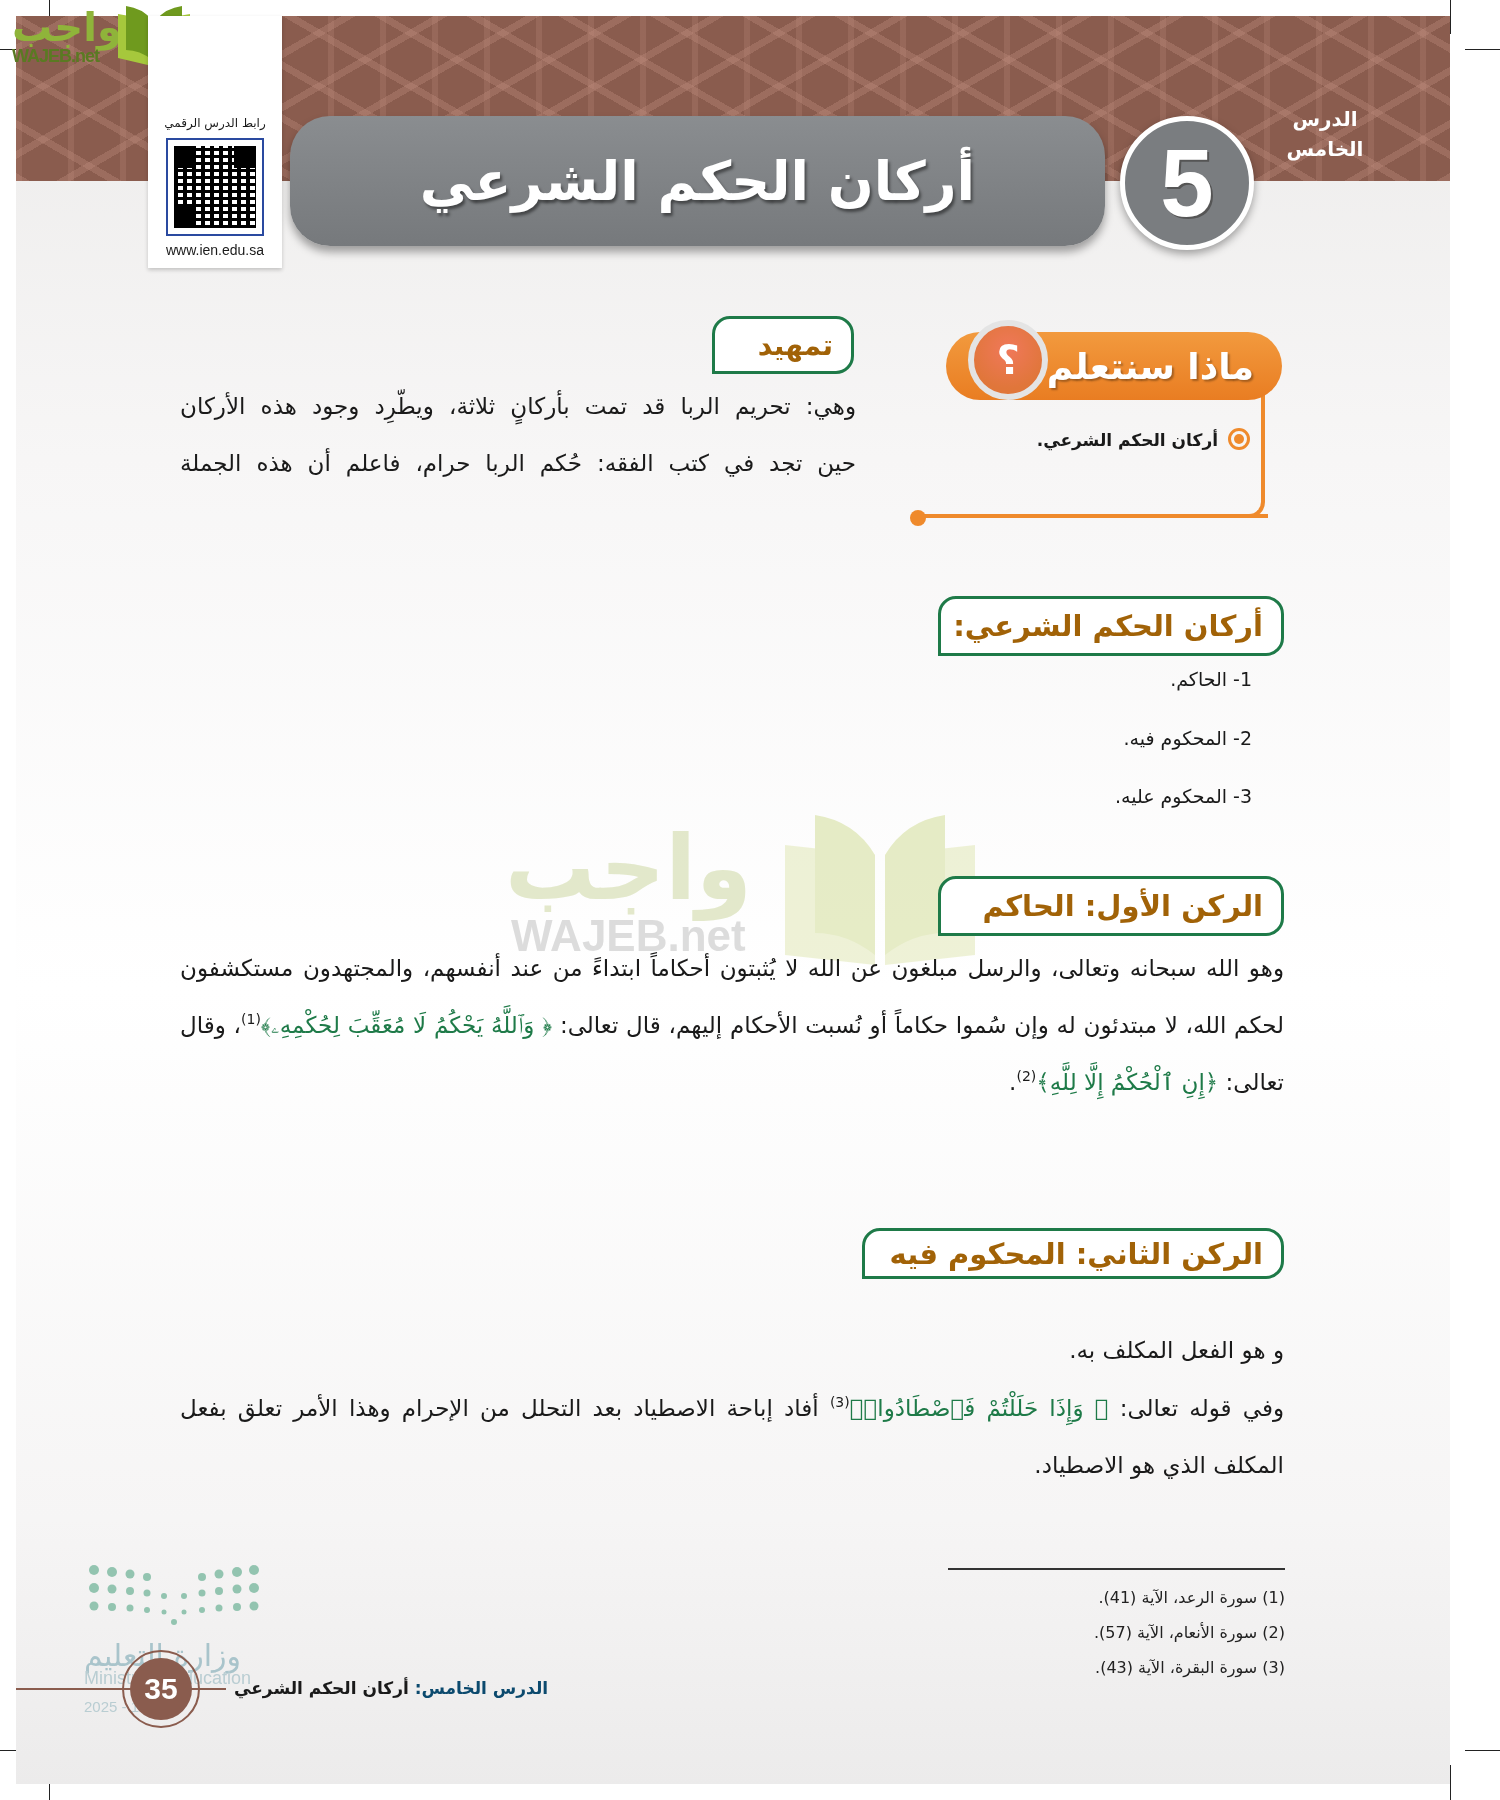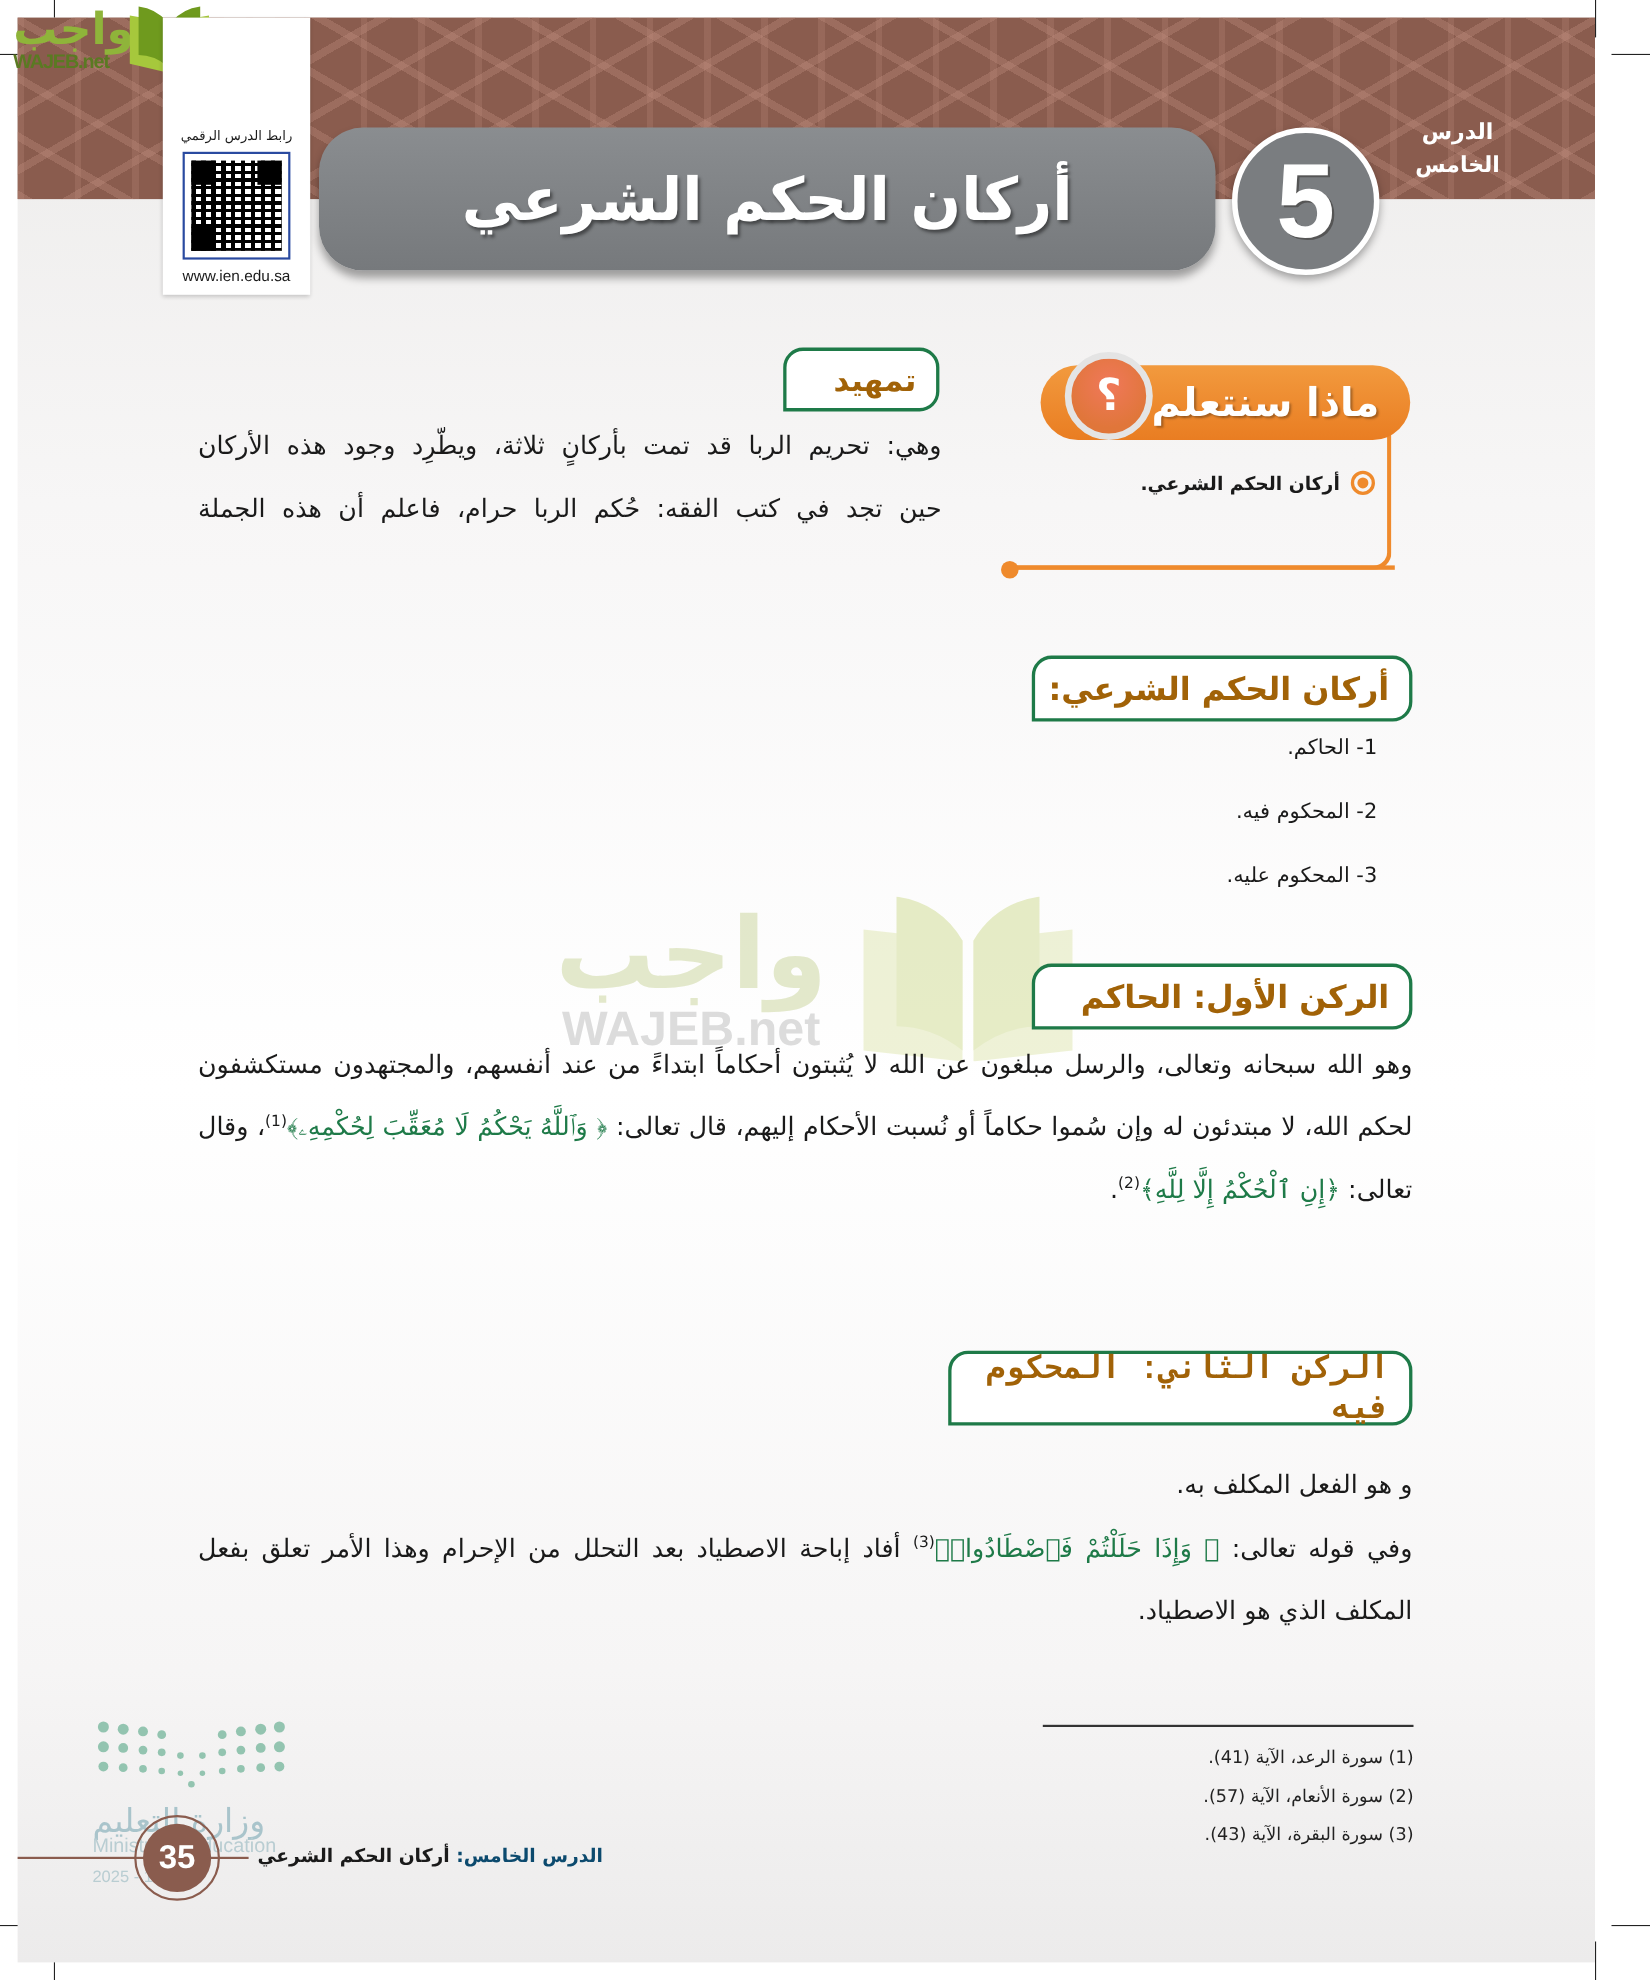--- a/index.html
+++ b/index.html
@@ -201,21 +201,21 @@
   </svg>
 </div>
 
 <div class="sec-head" style="left:938px;top:876px;width:346px;height:60px;">
   <span>الركن الأول: الحاكم</span>
 </div>
 <div class="body-text" style="left:180px;top:940px;width:1104px;">
   <span>وهو الله سبحانه وتعالى، والرسل مبلغون عن الله لا يُثبتون أحكاماً ابتداءً من عند أنفسهم، والمجتهدون مستكشفون لحكم الله، لا مبتدئون له وإن سُموا حكاماً أو نُسبت الأحكام إليهم، قال تعالى: </span><span class="quran">﴿ وَٱللَّهُ يَحْكُمُ لَا مُعَقِّبَ لِحُكْمِهِۦ﴾</span><span class="sup">(1)</span><span>، وقال تعالى: </span><span class="quran">﴿إِنِ ٱلْحُكْمُ إِلَّا لِلَّهِ﴾</span><span class="sup">(2)</span><span>.</span>
 </div>
 
-<div class="sec-head" style="left:862px;top:1228px;width:422px;height:68px;font-family:Liberation Mono, monospace;">
+<div class="sec-head" style="left:862px;top:1228px;width:422px;height:51px;">
   <span>الركن الثاني: المحكوم فيه</span>
 </div>
 <div class="body-text" style="left:180px;top:1322px;width:1104px;">و هو الفعل المكلف به.</div>
 <div class="body-text" style="left:180px;top:1380px;width:1104px;">
   <span>وفي قوله تعالى: </span><span class="quran">﴿ وَإِذَا حَلَلْتُمْ فَٱصْطَادُوا۟﴾</span><span class="sup">(3)</span><span> أفاد إباحة الاصطياد بعد التحلل من الإحرام وهذا الأمر تعلق بفعل المكلف الذي هو الاصطياد.</span>
 </div>
 
 <div class="footnote-rule"></div>
 <div class="footnote" style="top:1588px;">(1) سورة الرعد، الآية (41).</div>
 <div class="footnote" style="top:1623px;">(2)  سورة الأنعام، الآية (57).</div>

